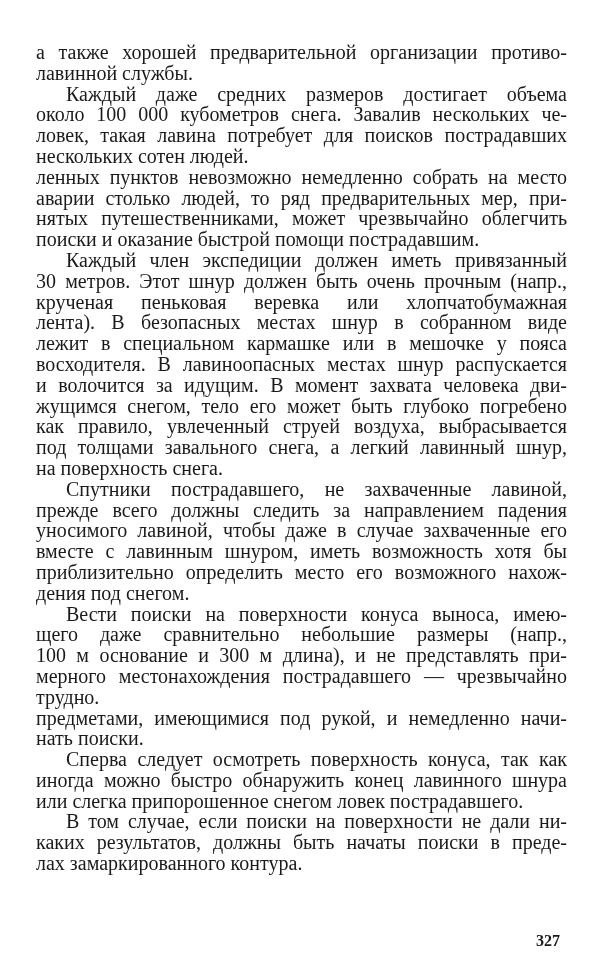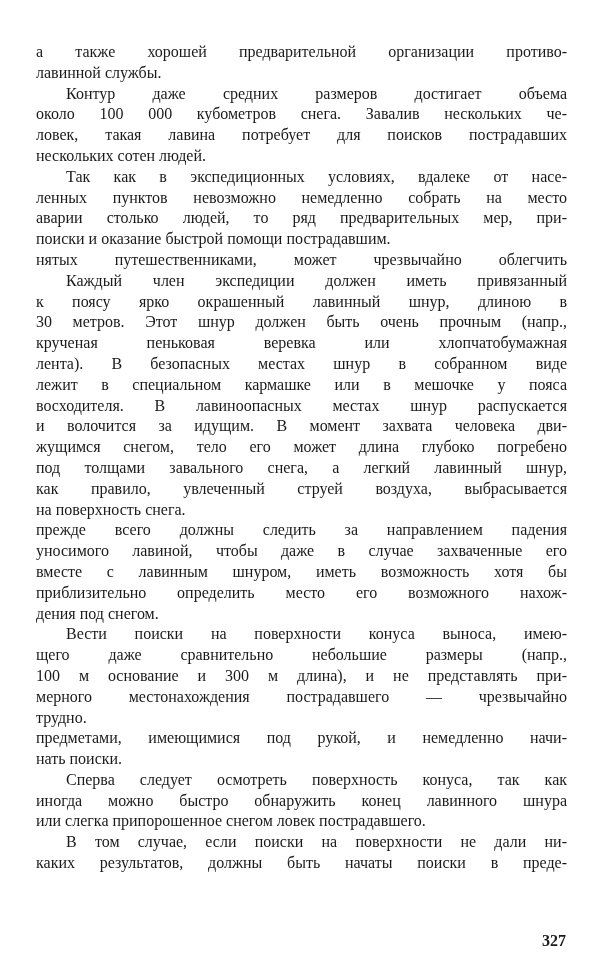--- a/index.html
+++ b/index.html
@@ -3,80 +3,79 @@
   <meta charset="utf-8">
   <style>
     html, body { margin: 0; padding: 0; background: #ffffff; }
     body { width: 600px; height: 974px; position: relative; overflow: hidden; }
     .page {
       position: absolute;
       left: 36px;
       top: 42px;
       width: 531px;
       font-family: "Liberation Serif", serif;
-      font-size: 16px;
+      font-size: 20px;
       line-height: 20.8px;
       color: #1a1a1a;
     }
     .line {
       display: block;
       height: 20.8px;
       white-space: nowrap;
       text-align: justify;
       text-align-last: justify;
     }
     .line.last { text-align-last: left; }
     .line.indent { padding-left: 30px; }
     .para { margin: 0; }
     .page-number {
       position: absolute;
-      right: 34px;
+      right: 40px;
       top: 932px;
       font-family: "Liberation Serif", serif;
       font-weight: bold;
       font-size: 16px;
       color: #1a1a1a;
     }
   </style>
 </head>
 <body>
 
 <div class="page" id="page">
     <div class="para">
       <span class="line">а также хорошей предварительной организации противо-</span>
       <span class="line last">лавинной службы.</span>
     </div>
     <div class="para">
-      <span class="line indent">Контур даже средних размеров достигает объема</span>
+      <span class="line indent">Каждый даже средних размеров достигает объема</span>
       <span class="line">около 100 000 кубометров снега. Завалив нескольких че-</span>
       <span class="line">ловек, такая лавина потребует для поисков пострадавших</span>
       <span class="line last">нескольких сотен людей.</span>
     </div>
     <div class="para">
-      <span class="line indent">Так как в экспедиционных условиях, вдалеке от насе-</span>
       <span class="line">ленных пунктов невозможно немедленно собрать на место</span>
       <span class="line">аварии столько людей, то ряд предварительных мер, при-</span>
+      <span class="line">нятых путешественниками, может чрезвычайно облегчить</span>
       <span class="line last">поиски и оказание быстрой помощи пострадавшим.</span>
-      <span class="line">нятых путешественниками, может чрезвычайно облегчить</span>
     </div>
     <div class="para">
       <span class="line indent">Каждый член экспедиции должен иметь привязанный</span>
-      <span class="line">к поясу ярко окрашенный лавинный шнур, длиною в</span>
       <span class="line">30 метров. Этот шнур должен быть очень прочным (напр.,</span>
       <span class="line">крученая пеньковая веревка или хлопчатобумажная</span>
       <span class="line">лента). В безопасных местах шнур в собранном виде</span>
       <span class="line">лежит в специальном кармашке или в мешочке у пояса</span>
       <span class="line">восходителя. В лавиноопасных местах шнур распускается</span>
       <span class="line">и волочится за идущим. В момент захвата человека дви-</span>
-      <span class="line">жущимся снегом, тело его может длина глубоко погребено</span>
+      <span class="line">жущимся снегом, тело его может быть глубоко погребено</span>
+      <span class="line">как правило, увлеченный струей воздуха, выбрасывается</span>
       <span class="line">под толщами завального снега, а легкий лавинный шнур,</span>
-      <span class="line">как правило, увлеченный струей воздуха, выбрасывается</span>
       <span class="line last">на поверхность снега.</span>
     </div>
     <div class="para">
+      <span class="line indent">Спутники пострадавшего, не захваченные лавиной,</span>
       <span class="line">прежде всего должны следить за направлением падения</span>
       <span class="line">уносимого лавиной, чтобы даже в случае захваченные его</span>
       <span class="line">вместе с лавинным шнуром, иметь возможность хотя бы</span>
       <span class="line">приблизительно определить место его возможного нахож-</span>
       <span class="line last">дения под снегом.</span>
     </div>
     <div class="para">
       <span class="line indent">Вести поиски на поверхности конуса выноса, имею-</span>
       <span class="line">щего даже сравнительно небольшие размеры (напр.,</span>
       <span class="line">100 м основание и 300 м длина), и не представлять при-</span>
@@ -88,15 +87,16 @@
       <span class="line last">нать поиски.</span>
     </div>
     <div class="para">
       <span class="line indent">Сперва следует осмотреть поверхность конуса, так как</span>
       <span class="line">иногда можно быстро обнаружить конец лавинного шнура</span>
       <span class="line last">или слегка припорошенное снегом ловек пострадавшего.</span>
     </div>
     <div class="para">
       <span class="line indent">В том случае, если поиски на поверхности не дали ни-</span>
       <span class="line">каких результатов, должны быть начаты поиски в преде-</span>
+      <span class="line last">лах замаркированного контура.</span>
     </div>
   </div>
 <div class="page-number">327</div>
 
 </body></html>

